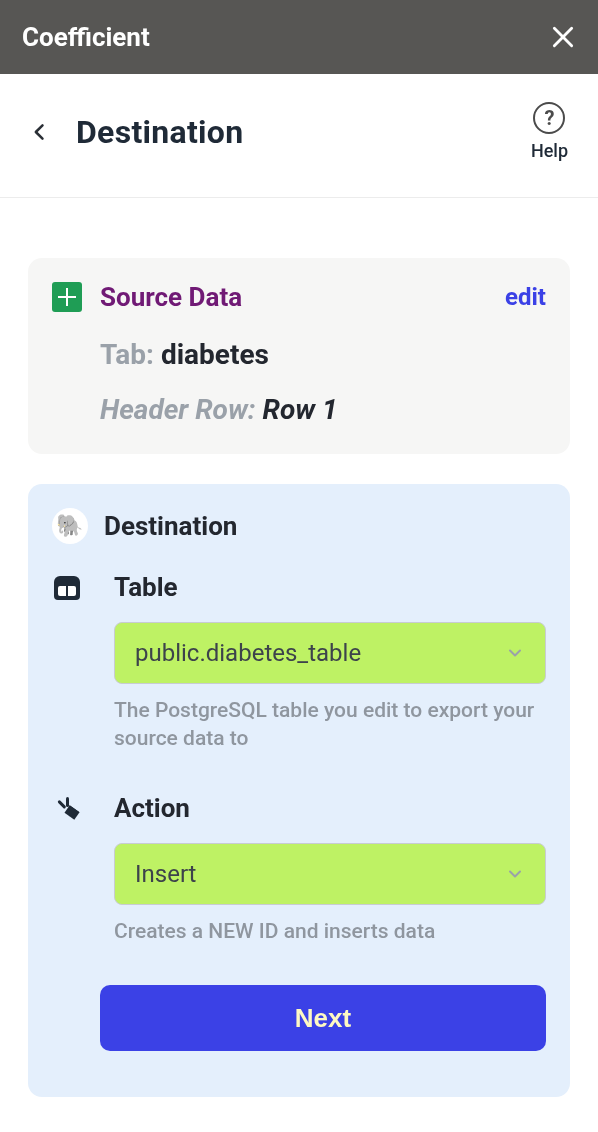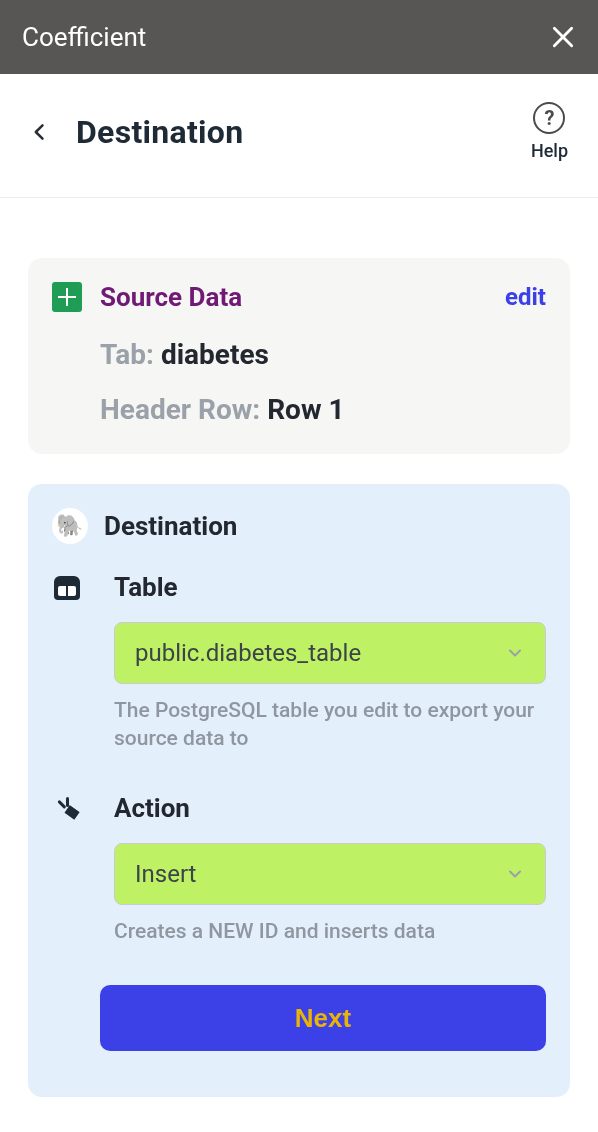--- a/index.html
+++ b/index.html
@@ -16,21 +16,21 @@
     background: #575654;
     height: 74px;
     display: flex;
     align-items: center;
     justify-content: space-between;
     padding: 0 22px;
   }
   .app-title {
     color: #ffffff;
     font-size: 26px;
-    font-weight: 400;
+    font-weight: 700;
   }
   .close-btn {
     cursor: pointer;
     display: flex;
     align-items: center;
     justify-content: center;
   }
 
   
   .page-row {
@@ -137,21 +137,21 @@
 
   .source-details {
     padding-left: 48px;
     padding-top: 26px;
   }
   .detail-row {
     font-size: 28px;
     font-weight: 700;
     margin-bottom: 22px;
   }
-  .detail-row:last-child { margin-bottom: 0; }
+  .detail-row:last-child { margin-bottom: 0; font-style: italic; }
   .detail-label { color: #9aa1a9; }
   .detail-value { color: #23272f; }
 
   
   .dest-head {
     display:flex;
     align-items:center;
     gap: 16px;
     margin-bottom: 28px;
   }
@@ -217,21 +217,21 @@
     line-height: 1.35;
   }
 
   .next-btn {
     margin-left: 48px;
     width: calc(100% - 48px);
     height: 66px;
     background: #3b41e6;
     border: none;
     border-radius: 10px;
-    color: #eab308;
+    color: #fef9c3;
     font-size: 26px;
     font-weight: 700;
     cursor: pointer;
     display:flex;
     align-items:center;
     justify-content:center;
   }
 
   
   .table-glyph {

